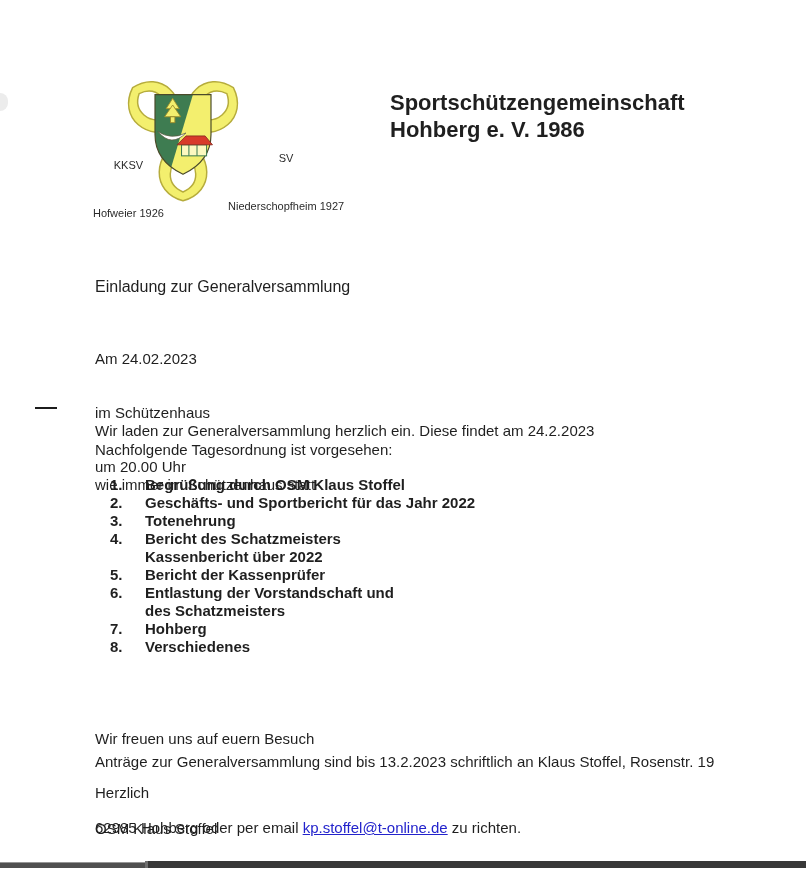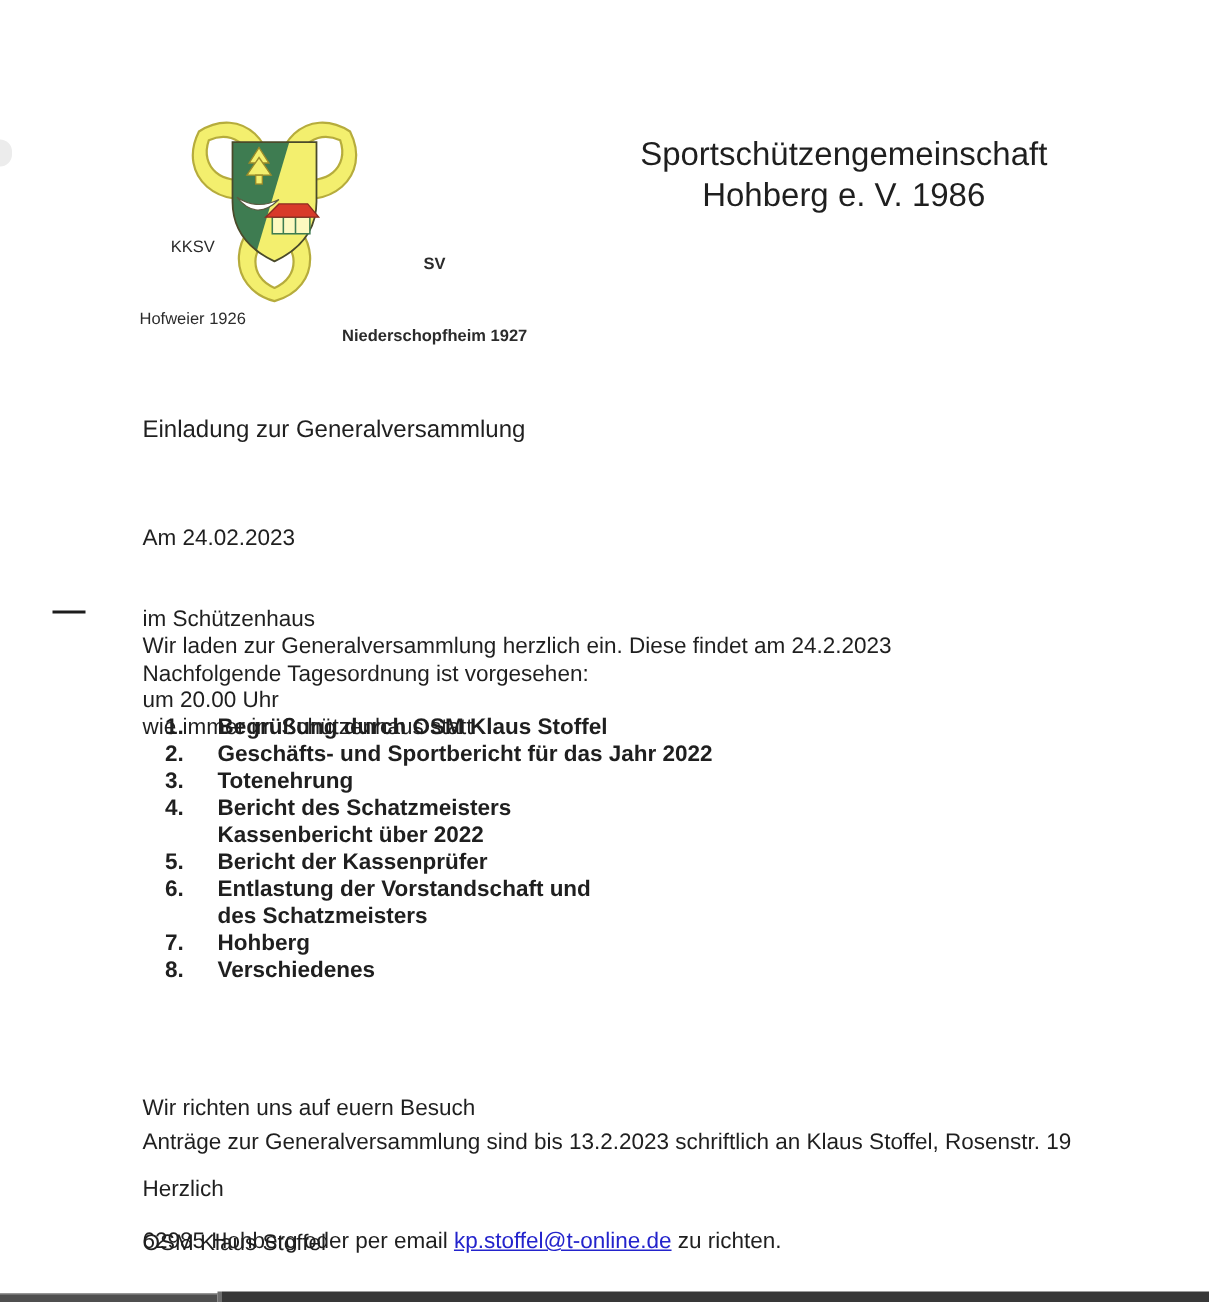--- a/index.html
+++ b/index.html
@@ -8,22 +8,22 @@
   html,body{margin:0;padding:0;background:#fff;}
   .page{
     position:relative;width:806px;height:869px;background:#fff;
     font-family:"Liberation Sans", sans-serif;color:var(--text-black);
     overflow:hidden;
   }
   .abs{position:absolute;}
   .bold{font-weight:normal;}
   .body-text{font-size:15px;line-height:18px;white-space:pre;}
   .title-block{
-    left:390px;top:89px;width:345px;text-align:center;
-    font-size:22px;line-height:27px;font-weight:normal;letter-spacing:0px;
+    left:390px;top:89px;width:345px;text-align:left;
+    font-size:22px;line-height:27px;font-weight:bold;letter-spacing:0px;
   }
   .org-label{font-size:11px;line-height:16px;color:#2b2b2b;white-space:pre;text-align:center;}
   .subject{left:95px;top:277px;font-size:16px;line-height:19px;}
   .dates{left:95px;top:314px;}
   .intro{left:95px;top:386px;}
   .agenda-intro{left:95px;top:441px;}
   .agenda{left:110px;top:476px;font-weight:bold;}
   .agenda-row{display:flex;line-height:18px;font-size:15px;}
   .agenda-num{width:35px;}
   .antraege{left:95px;top:707px;line-height:22px;}
@@ -79,21 +79,21 @@
         <line x1="19" y1="16" x2="19" y2="31" stroke="var(--shield-green)" stroke-width="1.4"></line>
         <path d="M -8,16 L 4,4 L 30,4 L 40,16 Z" fill="var(--house-roof-red)" stroke="#8a2a20" stroke-width="1.2"></path>
       </g>
     </g>
   </svg>
 
   <div class="abs org-label" style="left:93px;top:125px;">
     <div>KKSV</div>
     <div>Hofweier 1926</div>
   </div>
-  <div class="abs org-label" style="left:228px;top:136px;font-weight:bold;">
+  <div class="abs org-label" style="left:228px;top:118px;">
     <div>SV</div>
     <div>Niederschopfheim 1927</div>
   </div>
 
   <div class="abs title-block">
     <div>Sportschützengemeinschaft</div>
     <div>Hohberg e. V. 1986</div>
   </div>
 
   <div class="abs bold subject">Einladung zur Generalversammlung</div>
@@ -152,21 +152,21 @@
       <span class="agenda-num">8.</span>
       <span>Verschiedenes</span>
     </div>
   </div>
 
   <div class="abs body-text antraege">
     <div>Anträge zur Generalversammlung sind bis 13.2.2023 schriftlich an Klaus Stoffel, Rosenstr. 19</div>
     <div><span>62985 Hohberg oder per email </span><a class="email-link">kp.stoffel@t-online.de</a><span> zu richten.</span></div>
   </div>
 
-  <div class="abs body-text besuch">Wir richten uns auf euern Besuch</div>
+  <div class="abs body-text besuch">Wir freuen uns auf euern Besuch</div>
   <div class="abs body-text herzlich">Herzlich</div>
   <div class="abs body-text signature">OSM Klaus Stoffel</div>
 
   <div class="abs fold-mark"></div>
   <div class="abs edge-blob"></div>
   <div class="abs bar-left"></div>
   <div class="abs bar-divider"></div>
   <div class="abs bar-right"></div>
 
 </div>

